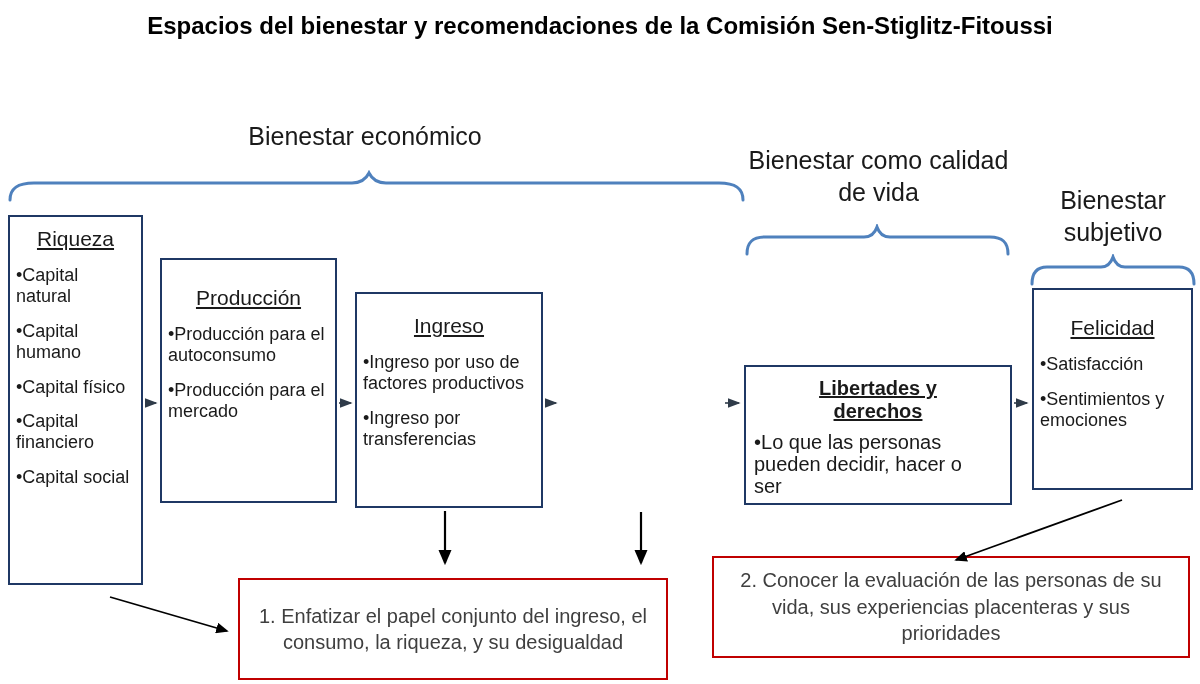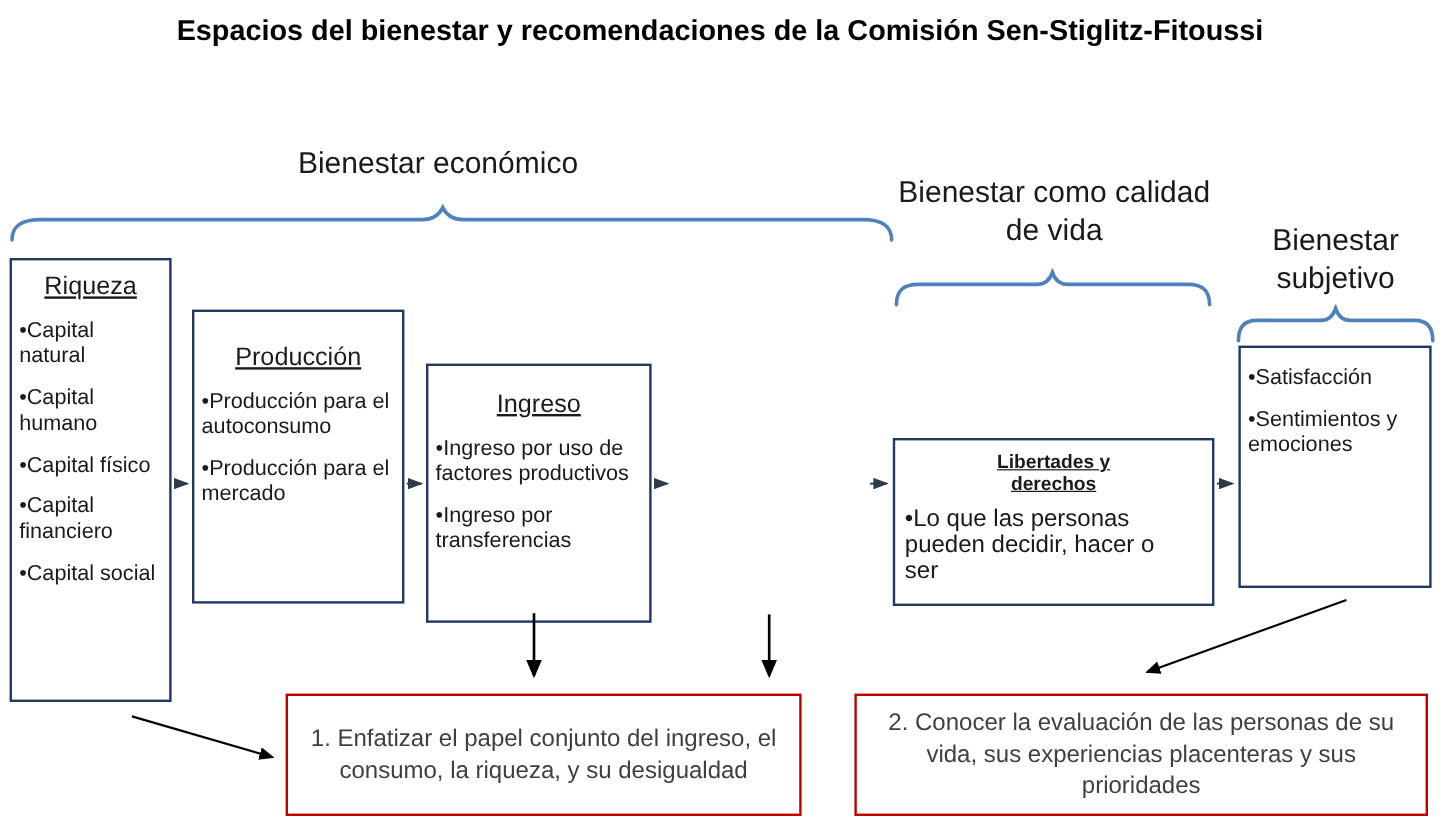--- a/index.html
+++ b/index.html
@@ -31,21 +31,21 @@
     box-sizing:border-box;
   }
   .cbox-title{
     text-align:center;text-decoration:underline;font-size:21px;margin:10px 4px 4px;
   }
   .item{font-size:18px;line-height:1.16;margin:14px 6px 0 6px;}
   .item::before{content:"\2022";}
   .b2 .cbox-title{margin-top:26px;}
   .b3 .cbox-title{margin-top:20px;}
   .b4 .cbox-title{margin-top:18px;}
-  .b5 .cbox-title{font-weight:bold;font-size:16px;max-width:150px;margin:10px auto 0;}
+  .b5 .cbox-title{font-weight:bold;font-size:20px;max-width:150px;margin:10px auto 0;}
   .b5 .item{font-size:20px;line-height:1.1;margin:8px 6px 0 8px;max-width:212px;}
   .b6 .cbox-title{margin-top:26px;}
   .rec{
     position:absolute;background:#fff;border:2px solid var(--color-rec-border);
     box-sizing:border-box;display:flex;align-items:center;justify-content:center;
     text-align:center;font-size:20px;line-height:1.32;color:var(--color-rec-text);
   }
   .rec p{margin:0 8px;}
   .arrows{position:absolute;left:0;top:0;pointer-events:none;}
   .arrows line.h{stroke:var(--color-arrow-small);stroke-width:1.6;}
@@ -83,41 +83,42 @@
     <p class="item">Capital financiero</p>
     <p class="item">Capital social</p>
   </div>
 
   <div class="cbox b2" style="left:160px;top:258px;width:177px;height:245px;">
     <div class="cbox-title">Producción</div>
     <p class="item">Producción para el autoconsumo</p>
     <p class="item">Producción para el mercado</p>
   </div>
 
-  <div class="cbox b3" style="left:355px;top:303px;width:188px;height:216px;">
+  <div class="cbox b3" style="left:355px;top:292px;width:188px;height:216px;">
     <div class="cbox-title">Ingreso</div>
     <p class="item">Ingreso por uso de factores productivos</p>
     <p class="item">Ingreso por transferencias</p>
   </div>
 
 
   <div class="cbox b5" style="left:744px;top:365px;width:268px;height:140px;">
     <div class="cbox-title">Libertades y derechos</div>
     <p class="item">Lo que las personas pueden decidir, hacer o ser</p>
   </div>
 
   <div class="cbox b6" style="left:1032px;top:288px;width:161px;height:202px;">
+    <div class="cbox-title">Felicidad</div>
     <p class="item">Satisfacción</p>
     <p class="item">Sentimientos y emociones</p>
   </div>
 
   <div class="rec" style="left:238px;top:578px;width:430px;height:102px;">
     <p>1. Enfatizar el papel conjunto del ingreso, el consumo, la riqueza, y su desigualdad</p>
   </div>
-  <div class="rec" style="left:712px;top:578px;width:478px;height:102px;">
+  <div class="rec" style="left:712px;top:556px;width:478px;height:102px;">
     <p>2. Conocer la evaluación de las personas de su vida, sus experiencias placenteras y sus prioridades</p>
   </div>
 
   <svg class="arrows" width="1200" height="684" viewBox="0 0 1200 684">
     <defs>
       <marker id="headSmall" markerWidth="8" markerHeight="6" refX="7" refY="3" orient="auto">
         <path class="mk-small" d="M0,0 L8,3 L0,6 z"></path>
       </marker>
       <marker id="headBlack" markerWidth="7" markerHeight="6" refX="6" refY="3" orient="auto">
         <path class="mk-black" d="M0,0 L7,3 L0,6 z"></path>

